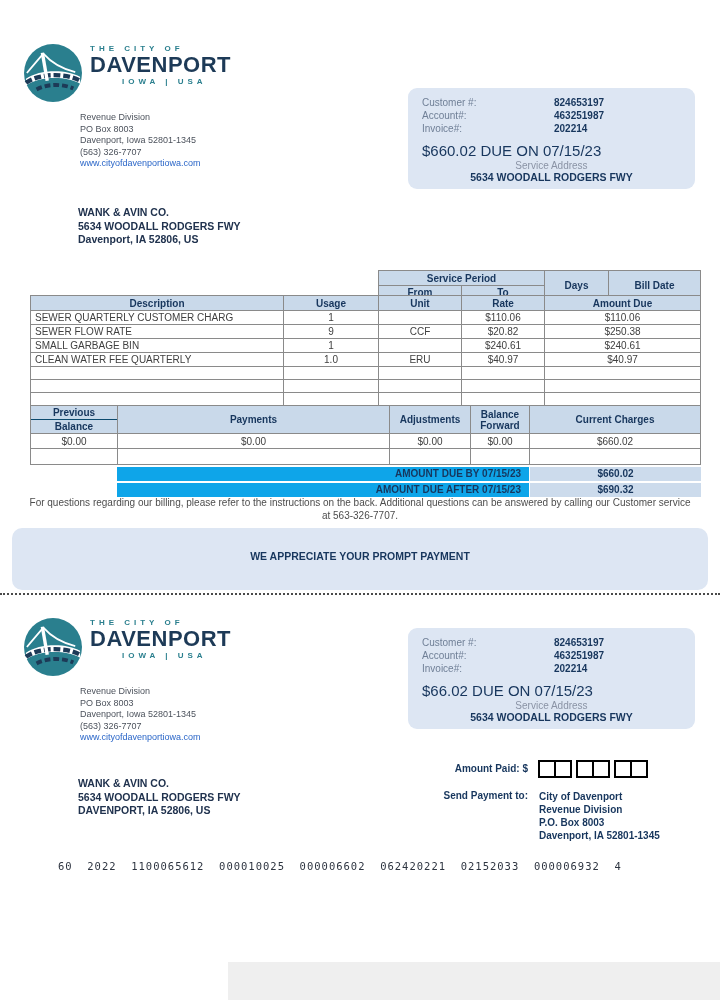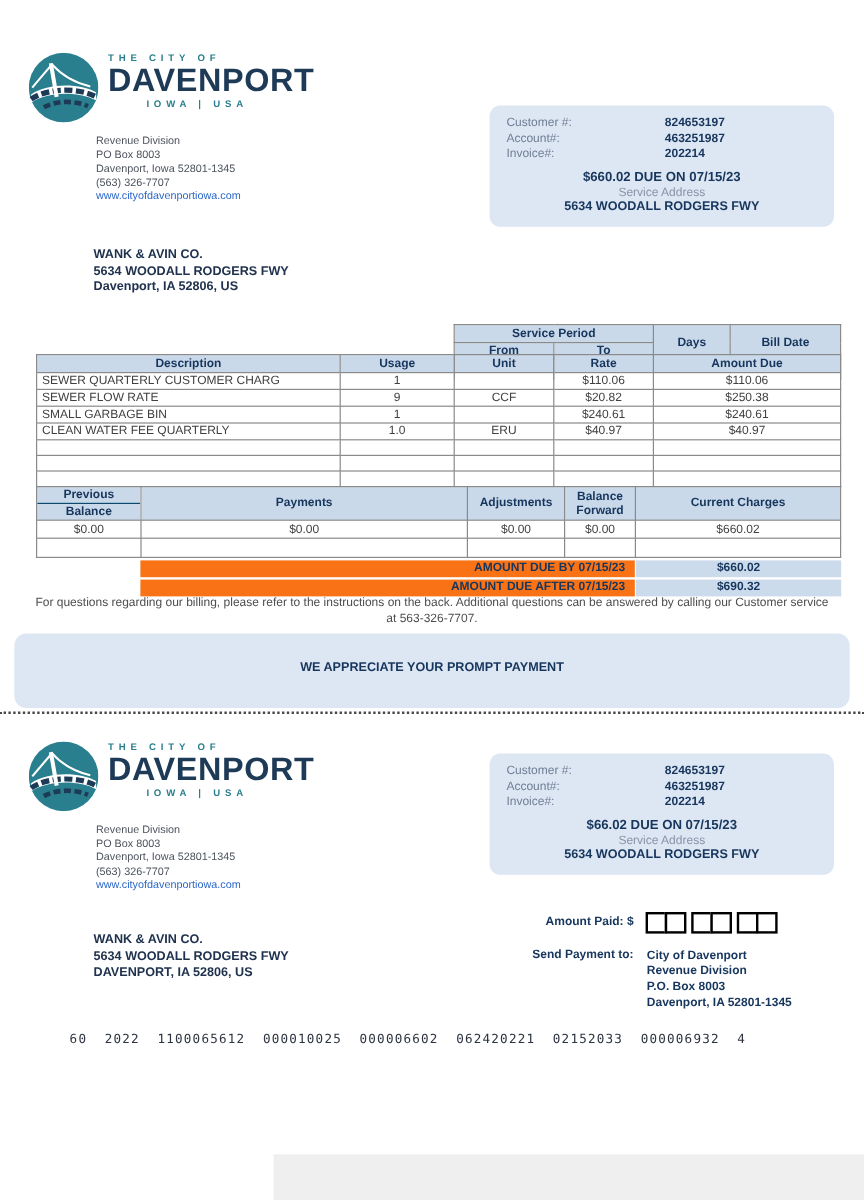--- a/index.html
+++ b/index.html
@@ -4,34 +4,34 @@
 <style>
   * { margin:0; padding:0; box-sizing:border-box; }
   body { background:#fff; font-family:"Liberation Sans", sans-serif; }
   .sheet { position:relative; width:720px; height:1000px; background:#fff; overflow:hidden; }
 
   
   .logo-wrap { position:absolute; left:24px; width:340px; height:62px; }
   .logo-circle { position:absolute; left:0; top:0; width:58px; height:58px; }
   .logo-text { position:absolute; left:66px; top:0; }
   .logo-tag { color:#2a7f8e; font-size:8px; font-weight:bold; letter-spacing:4px; }
-  .logo-name { color:#1d3a57; font-size:27px; font-weight:bold; letter-spacing:0.5px; line-height:1.05; }
+  .logo-name { color:#1d3a57; font-size:22px; font-weight:bold; letter-spacing:0.5px; line-height:1.05; }
   .logo-tag2 { color:#2a7f8e; font-size:8px; font-weight:bold; letter-spacing:4px; margin-top:1px;padding-left:32px; }
 
   
   .sender { position:absolute; left:80px; font-size:9px; color:#4c525c; line-height:11.5px; }
   .sender .site { color:#2a66c8; }
 
   
   .info-box { position:absolute; left:408px; width:287px; height:101px;
               background:#dde6f3; border-radius:9px; padding:8px 14px 0 14px; }
   .info-row { display:flex; font-size:10px; line-height:13px; }
   .info-label { width:132px; color:#6f7f96; }
   .info-value { font-weight:bold; color:#17365d; }
-  .due-line { text-align:center; font-weight:bold; color:#17365d; font-size:11px; margin-top:7px; }
+  .due-line { text-align:left; font-weight:normal; color:#17365d; font-size:15px; margin-top:7px; }
   .svc-label { text-align:center; color:#8a93a5; font-size:10px; margin-top:1px; }
   .svc-addr { text-align:center; font-weight:bold; color:#17365d; font-size:10.5px; }
 
   
   .recipient { position:absolute; left:78px; font-weight:bold; color:#20324e;
                font-size:10.5px; line-height:13.5px; }
 
   
   table.grid { border-collapse:collapse; table-layout:fixed; }
   .grid th, .grid td { border:1px solid #8a8a8a; font-size:10px; line-height:11px;
@@ -42,21 +42,21 @@
   .grid td.leftal { text-align:left; padding-left:1px; }
   .svc-table { position:absolute; left:378px; top:246px;margin-top:24px; }
   .chg-table { position:absolute; left:30px;  top:295px; }
   .sum-table { position:absolute; left:30px;  top:405px; }
   .stackhdr div { padding:1px 0; }
   .stackhdr .topline { border-bottom:1px solid #0c4a6e; }
   .wraphdr { white-space:normal !important; line-height:11px; }
 
   
   .total-row { position:absolute; left:117px; display:flex; height:14px; }
-  .total-label { width:412px; background:#f97316; color:#17365d; font-weight:bold; font-size:10px;
+  .total-label { width:412px; background:#0ea5e9; color:#17365d; font-weight:bold; font-size:10px;
                  text-align:right; padding:1px 8px 0 0; }
   .total-value { width:171px; background:#ccdbec; color:#17365d; font-weight:bold; font-size:10px;
                  text-align:center; padding-top:1px; margin-left:1px; }
 
   
   .footer-note { position:absolute; left:25px; top:497px; width:670px; text-align:center;
                  font-size:10px; color:#4d4d4d; line-height:12.5px; }
   .banner { position:absolute; left:12px; top:528px; width:696px; height:62px;
             background:#dde6f3; border-radius:10px; }
   .banner-text { text-align:center; font-weight:bold; color:#17365d; font-size:10.5px; padding-top:22px; }

